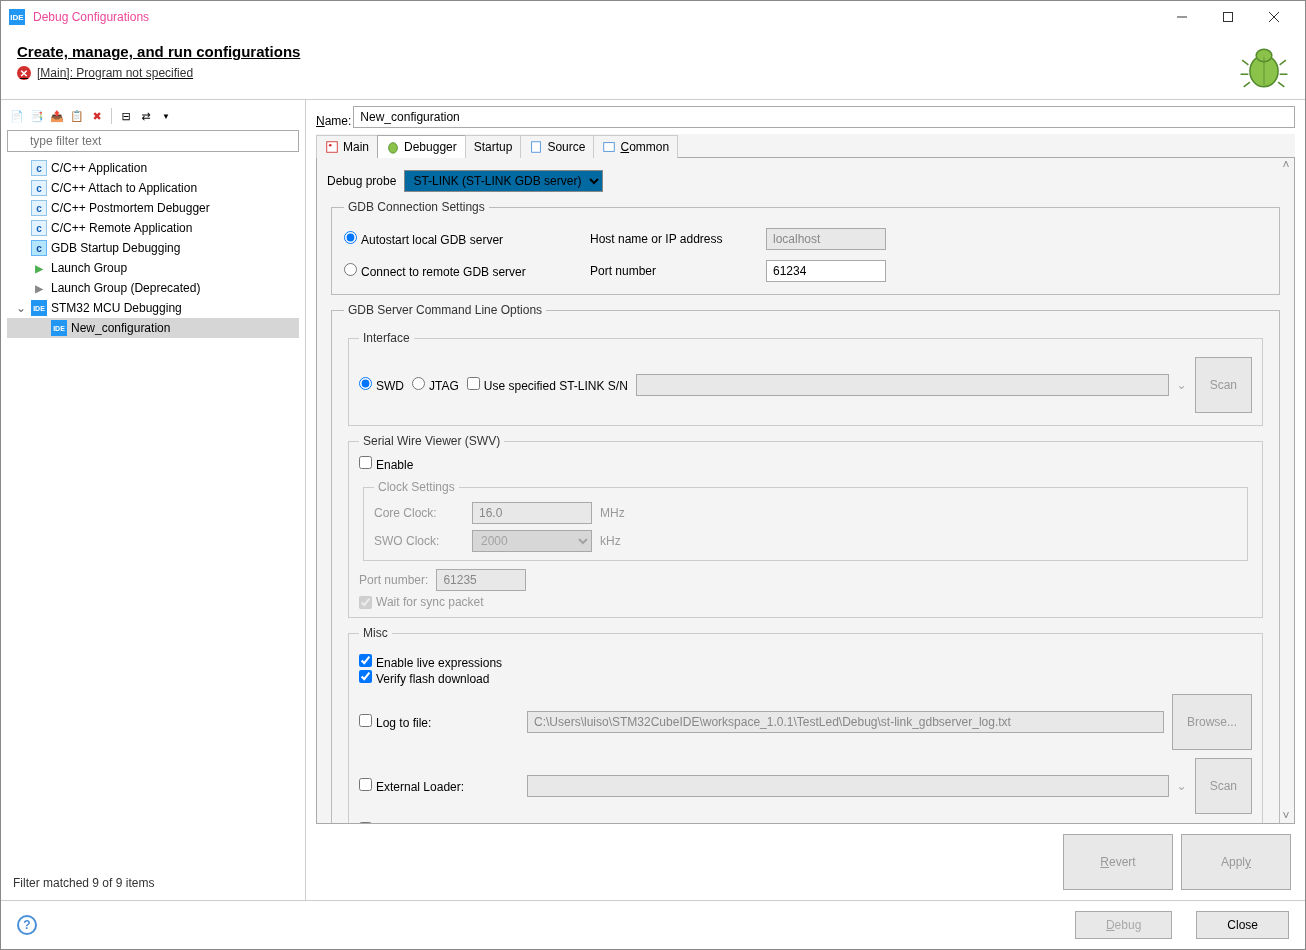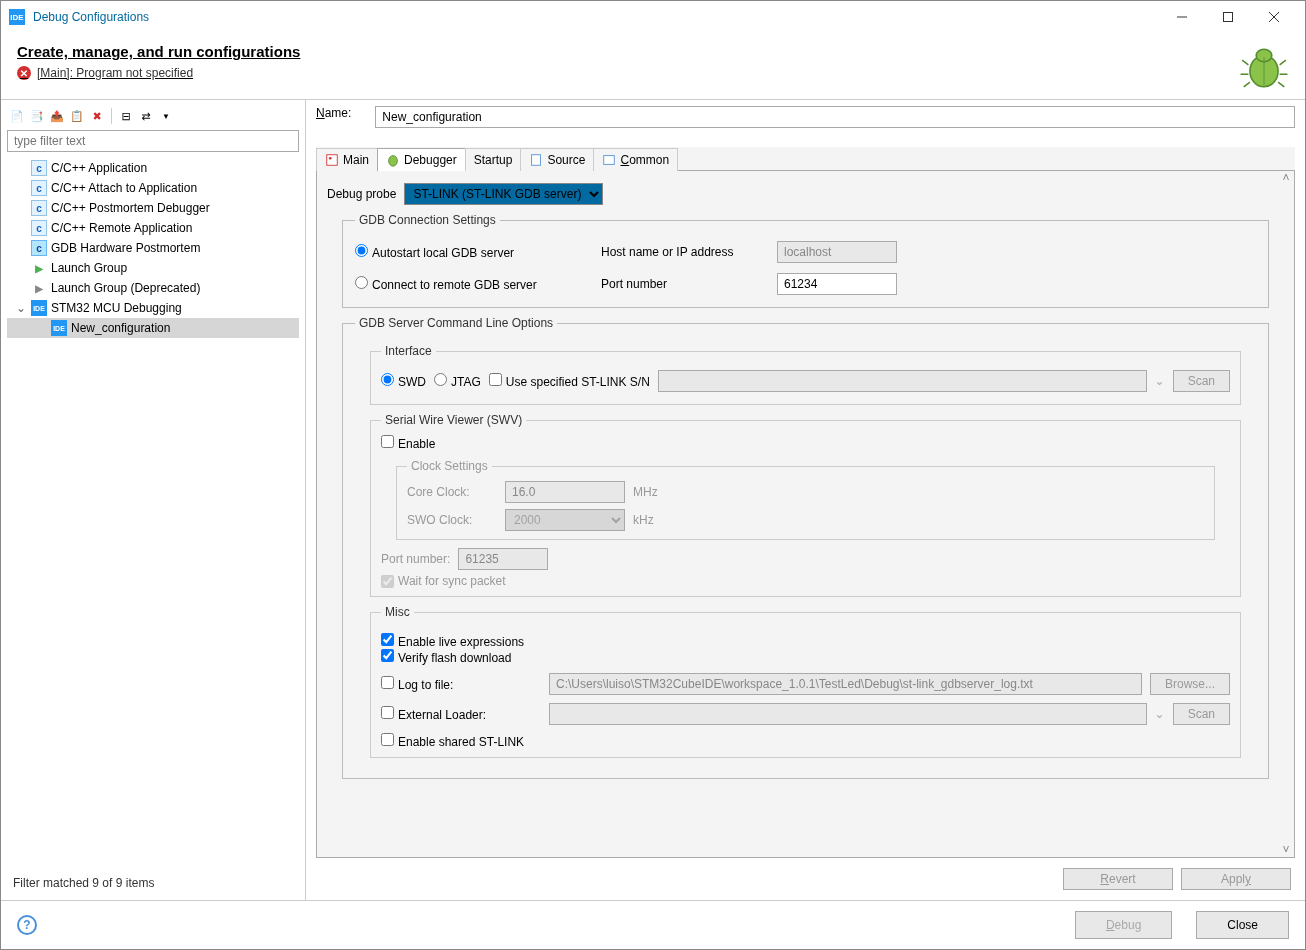--- a/index.html
+++ b/index.html
@@ -1,62 +1,62 @@
 <!DOCTYPE html>
 <html><head>
 <meta charset="utf-8">
 <style>
 * { box-sizing: border-box; margin: 0; padding: 0; font-family: "Segoe UI", Tahoma, sans-serif; font-size: 12px; }
 body { background: #fff; width: 1306px; height: 950px; border: 1px solid #888; display: flex; flex-direction: column; overflow: hidden; }
 .titlebar { height: 32px; display: flex; align-items: center; padding: 0 8px; }
 .titlebar .app-icon { width: 16px; height: 16px; background: #2196f3; color: #fff; font-size: 8px; font-weight: bold; display: flex; align-items: center; justify-content: center; margin-right: 8px; }
-.titlebar .title { flex: 1; color: #0369a1; }
+.titlebar .title { flex: 1; color: #ec4899; }
 .win-controls { display: flex; gap: 0; }
 .win-btn { width: 46px; height: 30px; display: flex; align-items: center; justify-content: center; color: #333; }
 .header-area { padding: 10px 16px 6px 16px; display: flex; align-items: flex-start; border-bottom: 1px solid #ccc; }
 .header-texts { flex: 1; text-decoration: underline; }
 .header-title { font-size: 15px; font-weight: bold; margin-bottom: 6px; }
 .header-error { display: flex; align-items: center; gap: 6px; margin-top: 4px; color: #333; }
 .err-icon { width: 14px; height: 14px; border-radius: 50%; background: #d32f2f; color: #fff; font-size: 10px; font-weight: bold; display: flex; align-items: center; justify-content: center; }
 .bug-icon { width: 50px; height: 50px; }
 .body-area { flex: 1; display: flex; min-height: 0; }
 .left-panel { width: 305px; border-right: 1px solid #ccc; display: flex; flex-direction: column; padding: 6px; }
 .left-toolbar { display: flex; gap: 4px; padding: 2px 0 6px 2px; align-items: center; }
 .tb-icon { width: 16px; height: 16px; display: flex; align-items: center; justify-content: center; font-size: 11px; }
 .tb-sep { width: 1px; height: 16px; background: #ccc; margin: 0 2px; }
-.filter-input { width: 100%; padding: 3px 6px; border: 1px solid #aaa; background: #fff; color: #999; margin-bottom: 4px; }
+.filter-input { width: 100%; padding: 3px 22px; border: 1px solid #aaa; background: #fff; color: #999; margin-bottom: 4px; }
 .tree { flex: 1; overflow: auto; padding: 2px 0; }
 .tree-item { display: flex; align-items: center; padding: 2px 4px 2px 24px; gap: 4px; white-space: nowrap; }
 .tree-item.child { padding-left: 44px; }
 .tree-item .exp { width: 12px; text-align: center; color: #666; margin-left: -16px; }
 .tree-icon { width: 16px; height: 16px; display: inline-flex; align-items: center; justify-content: center; font-size: 10px; font-weight: bold; }
 .ci { background: #e3f2ff; border: 1px solid #90c4e8; color: #1565c0; }
 .gi { background: #b3e5fc; border: 1px solid #64b5f6; color: #0d47a1; }
 .li { color: #4caf50; }
 .li2 { color: #888; }
 .idei { background: #2196f3; color: #fff; font-size: 7px; }
 .selected { background: #d6d6d6; }
 .filter-status { padding: 4px 6px; color: #333; }
 .right-panel { flex: 1; display: flex; flex-direction: column; padding: 6px 10px; min-width: 0; }
-.name-row { display: flex; align-items: flex-start; gap: 24px; margin-bottom: 19px; }
+.name-row { display: flex; align-items: flex-end; gap: 2px; margin-bottom: 6px; }
 .name-row label { }
 .name-row input { flex: 1; padding: 3px 6px; border: 1px solid #888; }
 .tabs { display: flex; border-bottom: 1px solid #aaa; background: #f4f4f4; }
 .tab { display: flex; align-items: center; gap: 4px; padding: 4px 8px; border: 1px solid #ccc; border-bottom: none; background: #f4f4f4; margin-right: -1px; position: relative; top: 1px; }
 .tab.active { background: #fff; border-color: #aaa; }
 .tab-icon { width: 14px; height: 14px; }
 .content { flex: 1; background: #f4f4f4; border: 1px solid #aaa; border-top: none; padding: 8px 10px; overflow: auto; position: relative; }
 .row { display: flex; align-items: center; gap: 8px; margin: 4px 0; }
 select { padding: 2px 4px; border: 1px solid #888; background: #0369a1; }
-fieldset { border: 1px solid #bbb; padding: 8px 12px 12px 12px; margin: 8px 15px; }
+fieldset { border: 1px solid #bbb; padding: 8px 12px 12px 12px; margin: 8px 4px; }
 legend { padding: 0 4px; color: #333; }
 input[type="text"] { padding: 3px 6px; border: 1px solid #aaa; background: #fff; }
 input[type="text"]:disabled { background: #e8e8e8; color: #888; }
 input[type="radio"], input[type="checkbox"] { margin-right: 4px; }
-.btn { padding: 3px 14px; border: 1px solid #aaa; background: #e8e8e8; }
+.btn { padding: 20px 14px; border: 1px solid #aaa; background: #e8e8e8; }
 .btn:disabled { color: #999; }
 .gdb-grid { display: grid; grid-template-columns: 230px 160px 120px; gap: 10px 16px; align-items: center; margin-top: 6px; }
 .nested-fs { border: 1px solid #ccc; padding: 8px 10px; margin-top: 6px; }
 .clock-grid { display: grid; grid-template-columns: 90px 120px 40px; gap: 6px 8px; align-items: center; }
 .disabled-label { color: #999; }
 .right-buttons { display: flex; justify-content: flex-end; gap: 8px; padding: 10px 4px 4px 4px; }
 .footer { border-top: 1px solid #ccc; padding: 10px 16px; display: flex; justify-content: space-between; align-items: center; }
 .help-icon { width: 20px; height: 20px; border: 2px solid #4a90d9; border-radius: 50%; color: #4a90d9; display: flex; align-items: center; justify-content: center; font-weight: bold; }
 .footer-buttons { display: flex; gap: 24px; }
 .footer-btn { padding: 6px 30px; border: 1px solid #aaa; background: #e8e8e8; }
@@ -136,21 +136,21 @@
       <div class="tree-item">
           <span class="tree-icon ci">c</span>
           <span>C/C++ Postmortem Debugger</span>
         </div>
       <div class="tree-item">
           <span class="tree-icon ci">c</span>
           <span>C/C++ Remote Application</span>
         </div>
       <div class="tree-item">
           <span class="tree-icon gi">c</span>
-          <span>GDB Hardware Postmortem</span>
+          <span>GDB Startup Debugging</span>
         </div>
       <div class="tree-item">
           <span class="tree-icon li">▶</span>
           <span>Launch Group</span>
         </div>
       <div class="tree-item">
           <span class="tree-icon li2">▶</span>
           <span>Launch Group (Deprecated)</span>
         </div>
       <div class="tree-item">

